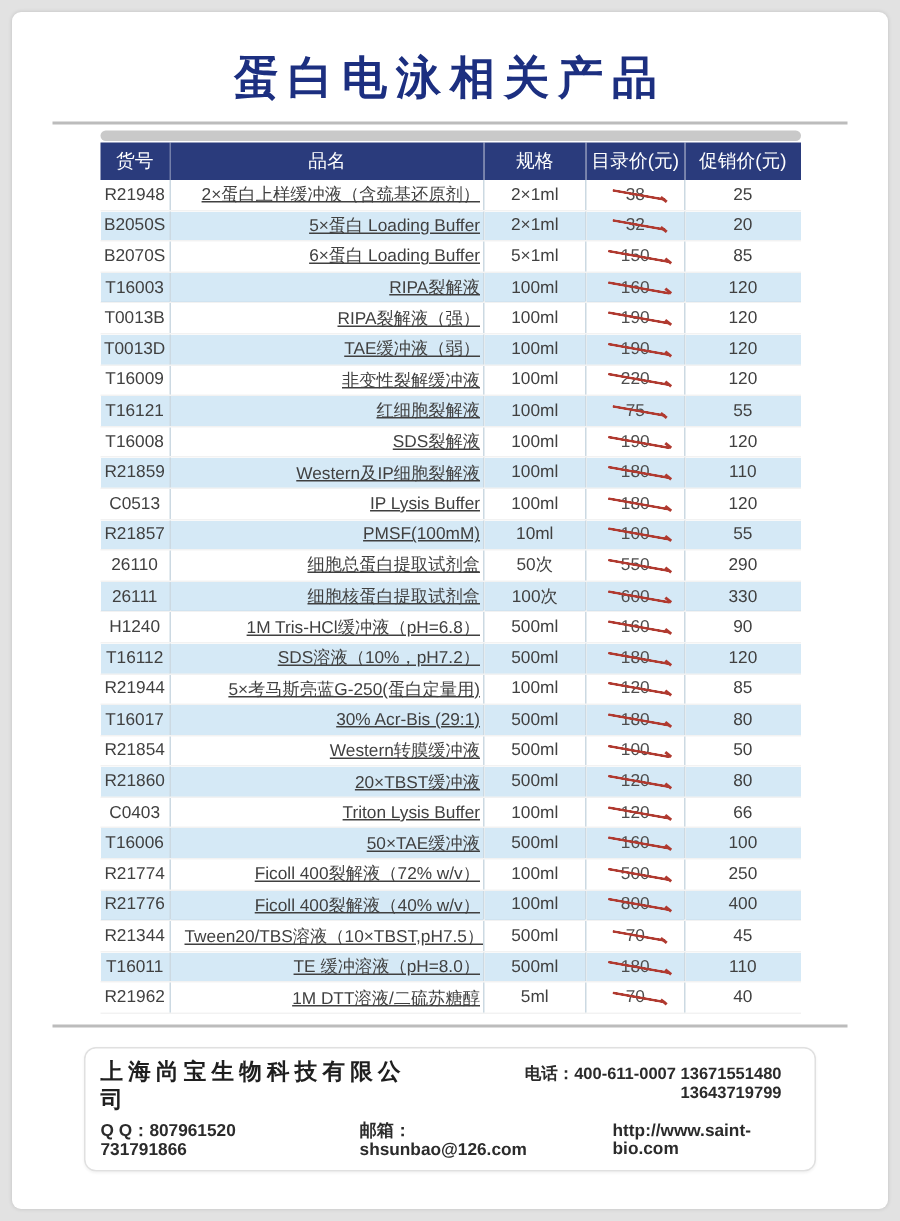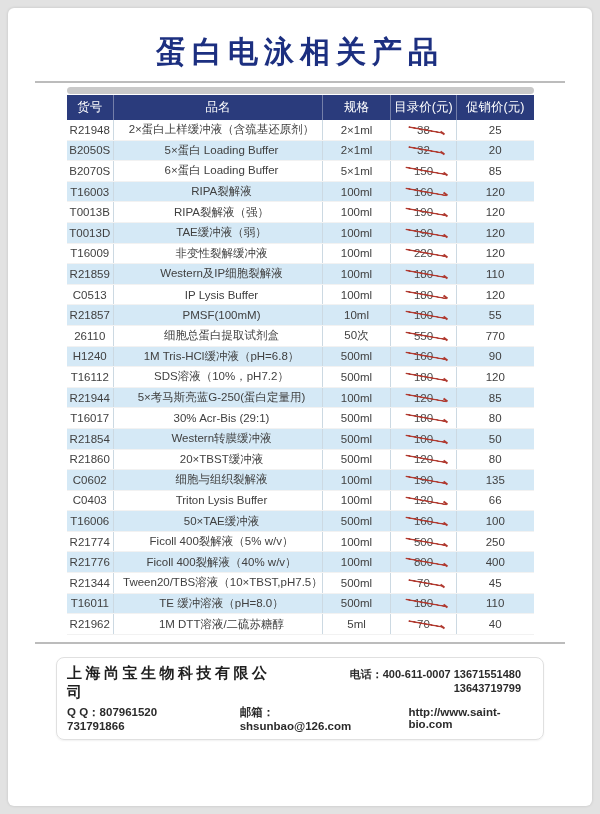--- a/index.html
+++ b/index.html
@@ -57,21 +57,21 @@
     height:19.6px;
     padding:0 2px;
     text-align:center;
     border-left:1px solid #ccd9e2;
     border-bottom:1px solid rgba(0,0,0,.05);
     white-space:nowrap;
     overflow:hidden;
   }
   table.products td:first-child{border-left:none;}
   table.products tbody tr:nth-child(even){background:var(--row_blue,#d5e9f6);}
-  table.products td.name{text-align:center;padding-left:9px;}
+  table.products td.name{text-align:right;padding-left:9px;text-decoration:underline;}
   table.products td.list{color:var(--price_gray,#4d4d4d);}
   .struck{
     position:relative;display:inline-block;padding:0 3px;
   }
   .struck::after{
     content:"";position:absolute;
     left:-6px;right:-11px;top:42%;
     border-top:2px solid var(--strike_red,#b03a30);
     border-radius:2px;
     transform:rotate(10deg);
@@ -176,20 +176,34 @@
           <td class="promo">120</td>
         </tr>
         <tr>
           <td class="code">T16009</td>
           <td class="name">非变性裂解缓冲液</td>
           <td class="spec">100ml</td>
           <td class="list"><span class="struck">220</span></td>
           <td class="promo">120</td>
         </tr>
         <tr>
+          <td class="code">T16121</td>
+          <td class="name">红细胞裂解液</td>
+          <td class="spec">100ml</td>
+          <td class="list"><span class="struck">75</span></td>
+          <td class="promo">55</td>
+        </tr>
+        <tr>
+          <td class="code">T16008</td>
+          <td class="name">SDS裂解液</td>
+          <td class="spec">100ml</td>
+          <td class="list"><span class="struck">190</span></td>
+          <td class="promo">120</td>
+        </tr>
+        <tr>
           <td class="code">R21859</td>
           <td class="name">Western及IP细胞裂解液</td>
           <td class="spec">100ml</td>
           <td class="list"><span class="struck">180</span></td>
           <td class="promo">110</td>
         </tr>
         <tr>
           <td class="code">C0513</td>
           <td class="name">IP Lysis Buffer</td>
           <td class="spec">100ml</td>
@@ -201,21 +215,28 @@
           <td class="name">PMSF(100mM)</td>
           <td class="spec">10ml</td>
           <td class="list"><span class="struck">100</span></td>
           <td class="promo">55</td>
         </tr>
         <tr>
           <td class="code">26110</td>
           <td class="name">细胞总蛋白提取试剂盒</td>
           <td class="spec">50次</td>
           <td class="list"><span class="struck">550</span></td>
-          <td class="promo">770</td>
+          <td class="promo">290</td>
+        </tr>
+        <tr>
+          <td class="code">26111</td>
+          <td class="name">细胞核蛋白提取试剂盒</td>
+          <td class="spec">100次</td>
+          <td class="list"><span class="struck">600</span></td>
+          <td class="promo">330</td>
         </tr>
         <tr>
           <td class="code">H1240</td>
           <td class="name">1M Tris-HCl缓冲液（pH=6.8）</td>
           <td class="spec">500ml</td>
           <td class="list"><span class="struck">160</span></td>
           <td class="promo">90</td>
         </tr>
         <tr>
           <td class="code">T16112</td>
@@ -246,43 +267,36 @@
           <td class="promo">50</td>
         </tr>
         <tr>
           <td class="code">R21860</td>
           <td class="name">20×TBST缓冲液</td>
           <td class="spec">500ml</td>
           <td class="list"><span class="struck">120</span></td>
           <td class="promo">80</td>
         </tr>
         <tr>
-          <td class="code">C0602</td>
-          <td class="name">细胞与组织裂解液</td>
-          <td class="spec">100ml</td>
-          <td class="list"><span class="struck">190</span></td>
-          <td class="promo">135</td>
-        </tr>
-        <tr>
           <td class="code">C0403</td>
           <td class="name">Triton Lysis Buffer</td>
           <td class="spec">100ml</td>
           <td class="list"><span class="struck">120</span></td>
           <td class="promo">66</td>
         </tr>
         <tr>
           <td class="code">T16006</td>
           <td class="name">50×TAE缓冲液</td>
           <td class="spec">500ml</td>
           <td class="list"><span class="struck">160</span></td>
           <td class="promo">100</td>
         </tr>
         <tr>
           <td class="code">R21774</td>
-          <td class="name">Ficoll 400裂解液（5% w/v）</td>
+          <td class="name">Ficoll 400裂解液（72% w/v）</td>
           <td class="spec">100ml</td>
           <td class="list"><span class="struck">500</span></td>
           <td class="promo">250</td>
         </tr>
         <tr>
           <td class="code">R21776</td>
           <td class="name">Ficoll 400裂解液（40% w/v）</td>
           <td class="spec">100ml</td>
           <td class="list"><span class="struck">800</span></td>
           <td class="promo">400</td>

